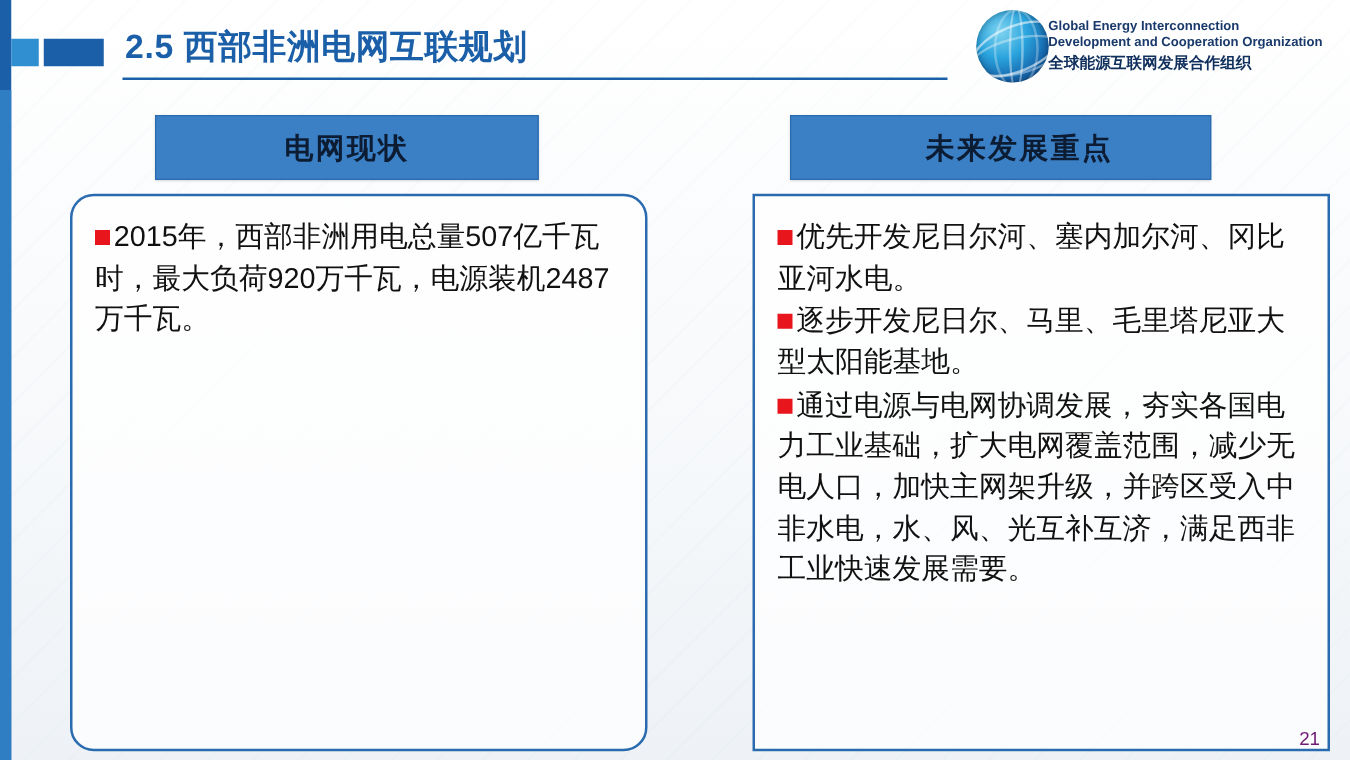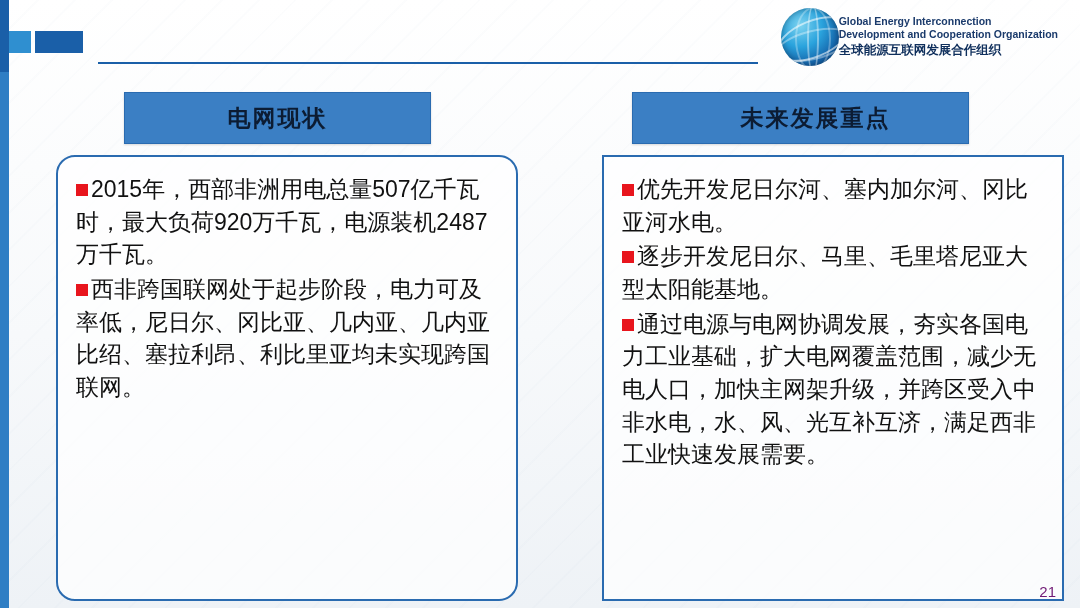--- a/index.html
+++ b/index.html
@@ -196,40 +196,40 @@
 
 <div class="slide">
   <div class="bg-texture"></div>
 
   <div class="left-bar"></div>
   <div class="left-bar-light"></div>
 
   <div class="hdr-sq-1"></div>
   <div class="hdr-sq-2"></div>
 
+  <div class="title">2.5 西部非洲电网互联规划</div>
   <div class="title-rule"></div>
 
   <div class="logo-wrap">
     <div class="globe">
       <div class="mer"></div>
       <div class="mer2"></div>
     </div>
     <div class="logo-text">
       <div class="logo-en1">Global Energy Interconnection</div>
       <div class="logo-en2">Development and Cooperation Organization</div>
       <div class="logo-cn">全球能源互联网发展合作组织</div>
     </div>
   </div>
 
   <div class="col-head left">电网现状</div>
   <div class="col-head right">未来发展重点</div>
 
   <div class="content-box left">
     <div class="bullet-li"><span class="bullet-sq"></span><span>2015年，西部非洲用电总量507亿千瓦时，最大负荷920万千瓦，电源装机2487万千瓦。</span></div>
-    <div class="bullet-li"><span class="bullet-sq"></span><span>西非跨国联网处于起步阶段，电力可及率低，尼日尔、冈比亚、几内亚、几内亚比绍、塞拉利昂、利比里亚均未实现跨国联网。</span></div>
   </div>
 
   <div class="content-box right">
     <div class="bullet-li"><span class="bullet-sq"></span><span>优先开发尼日尔河、塞内加尔河、冈比亚河水电。</span></div>
     <div class="bullet-li"><span class="bullet-sq"></span><span>逐步开发尼日尔、马里、毛里塔尼亚大型太阳能基地。</span></div>
     <div class="bullet-li"><span class="bullet-sq"></span><span>通过电源与电网协调发展，夯实各国电力工业基础，扩大电网覆盖范围，减少无电人口，加快主网架升级，并跨区受入中非水电，水、风、光互补互济，满足西非工业快速发展需要。</span></div>
   </div>
 
   <div class="page-num">21</div>
 </div>

